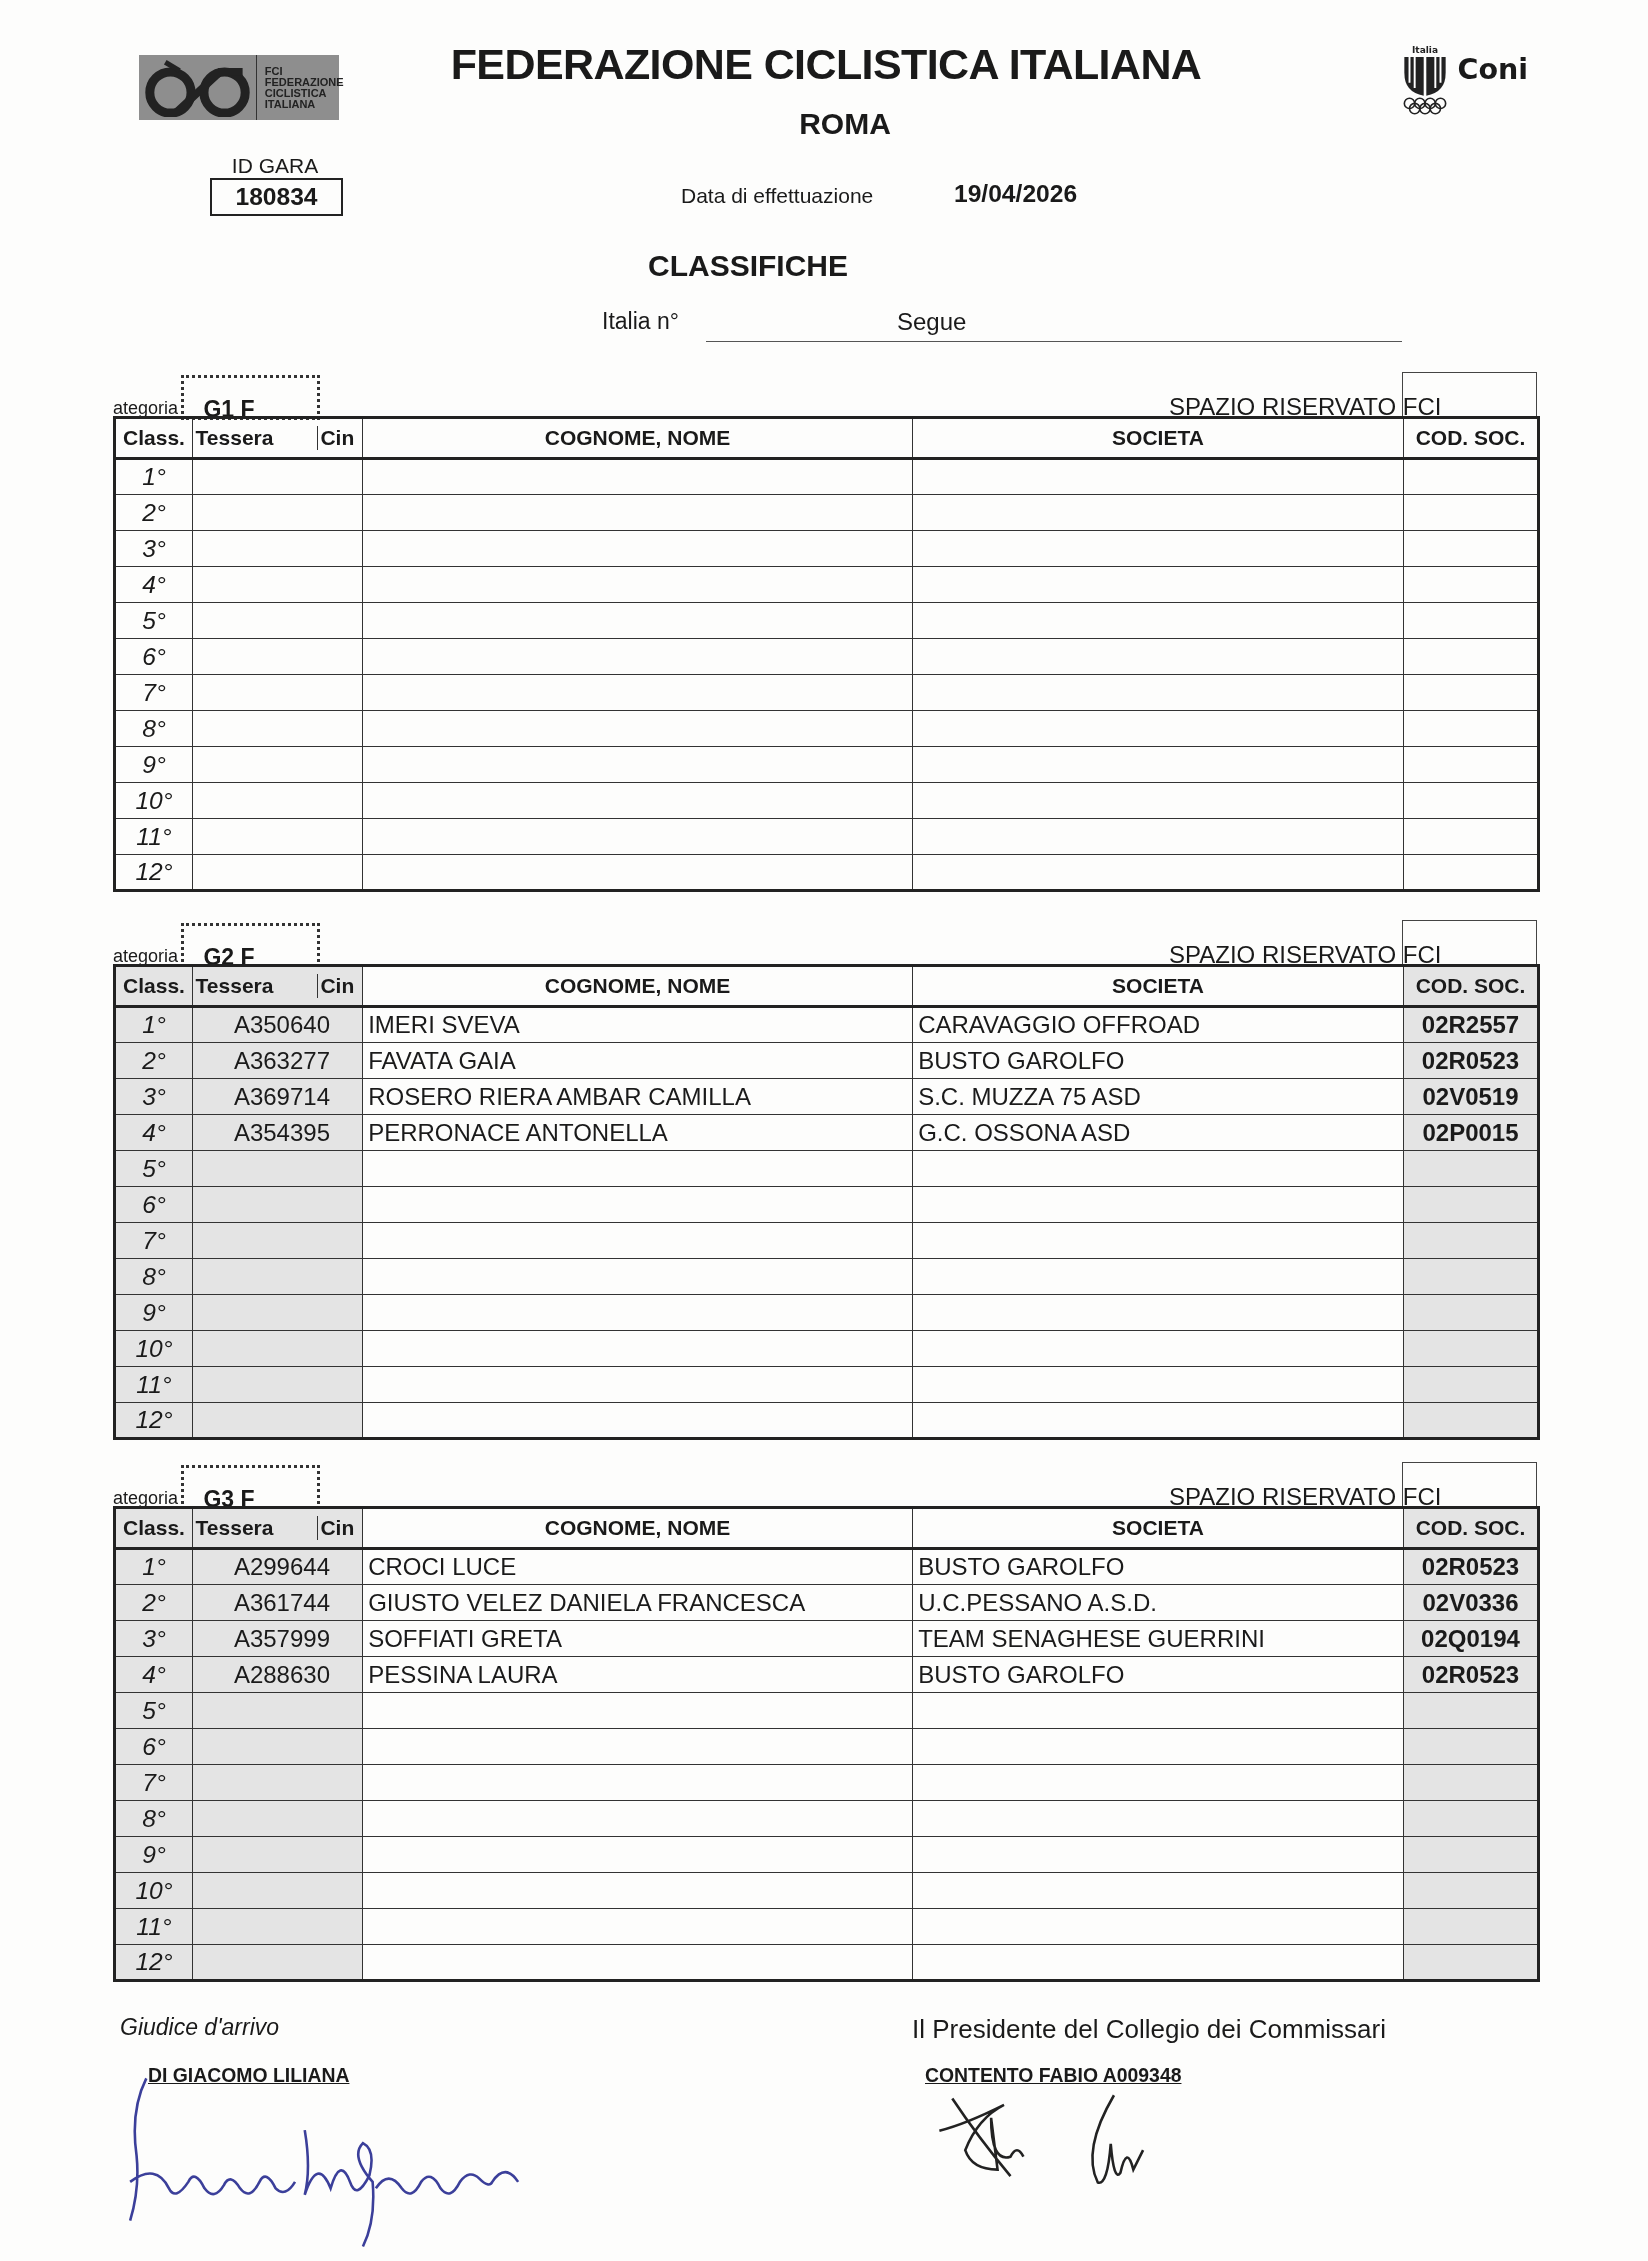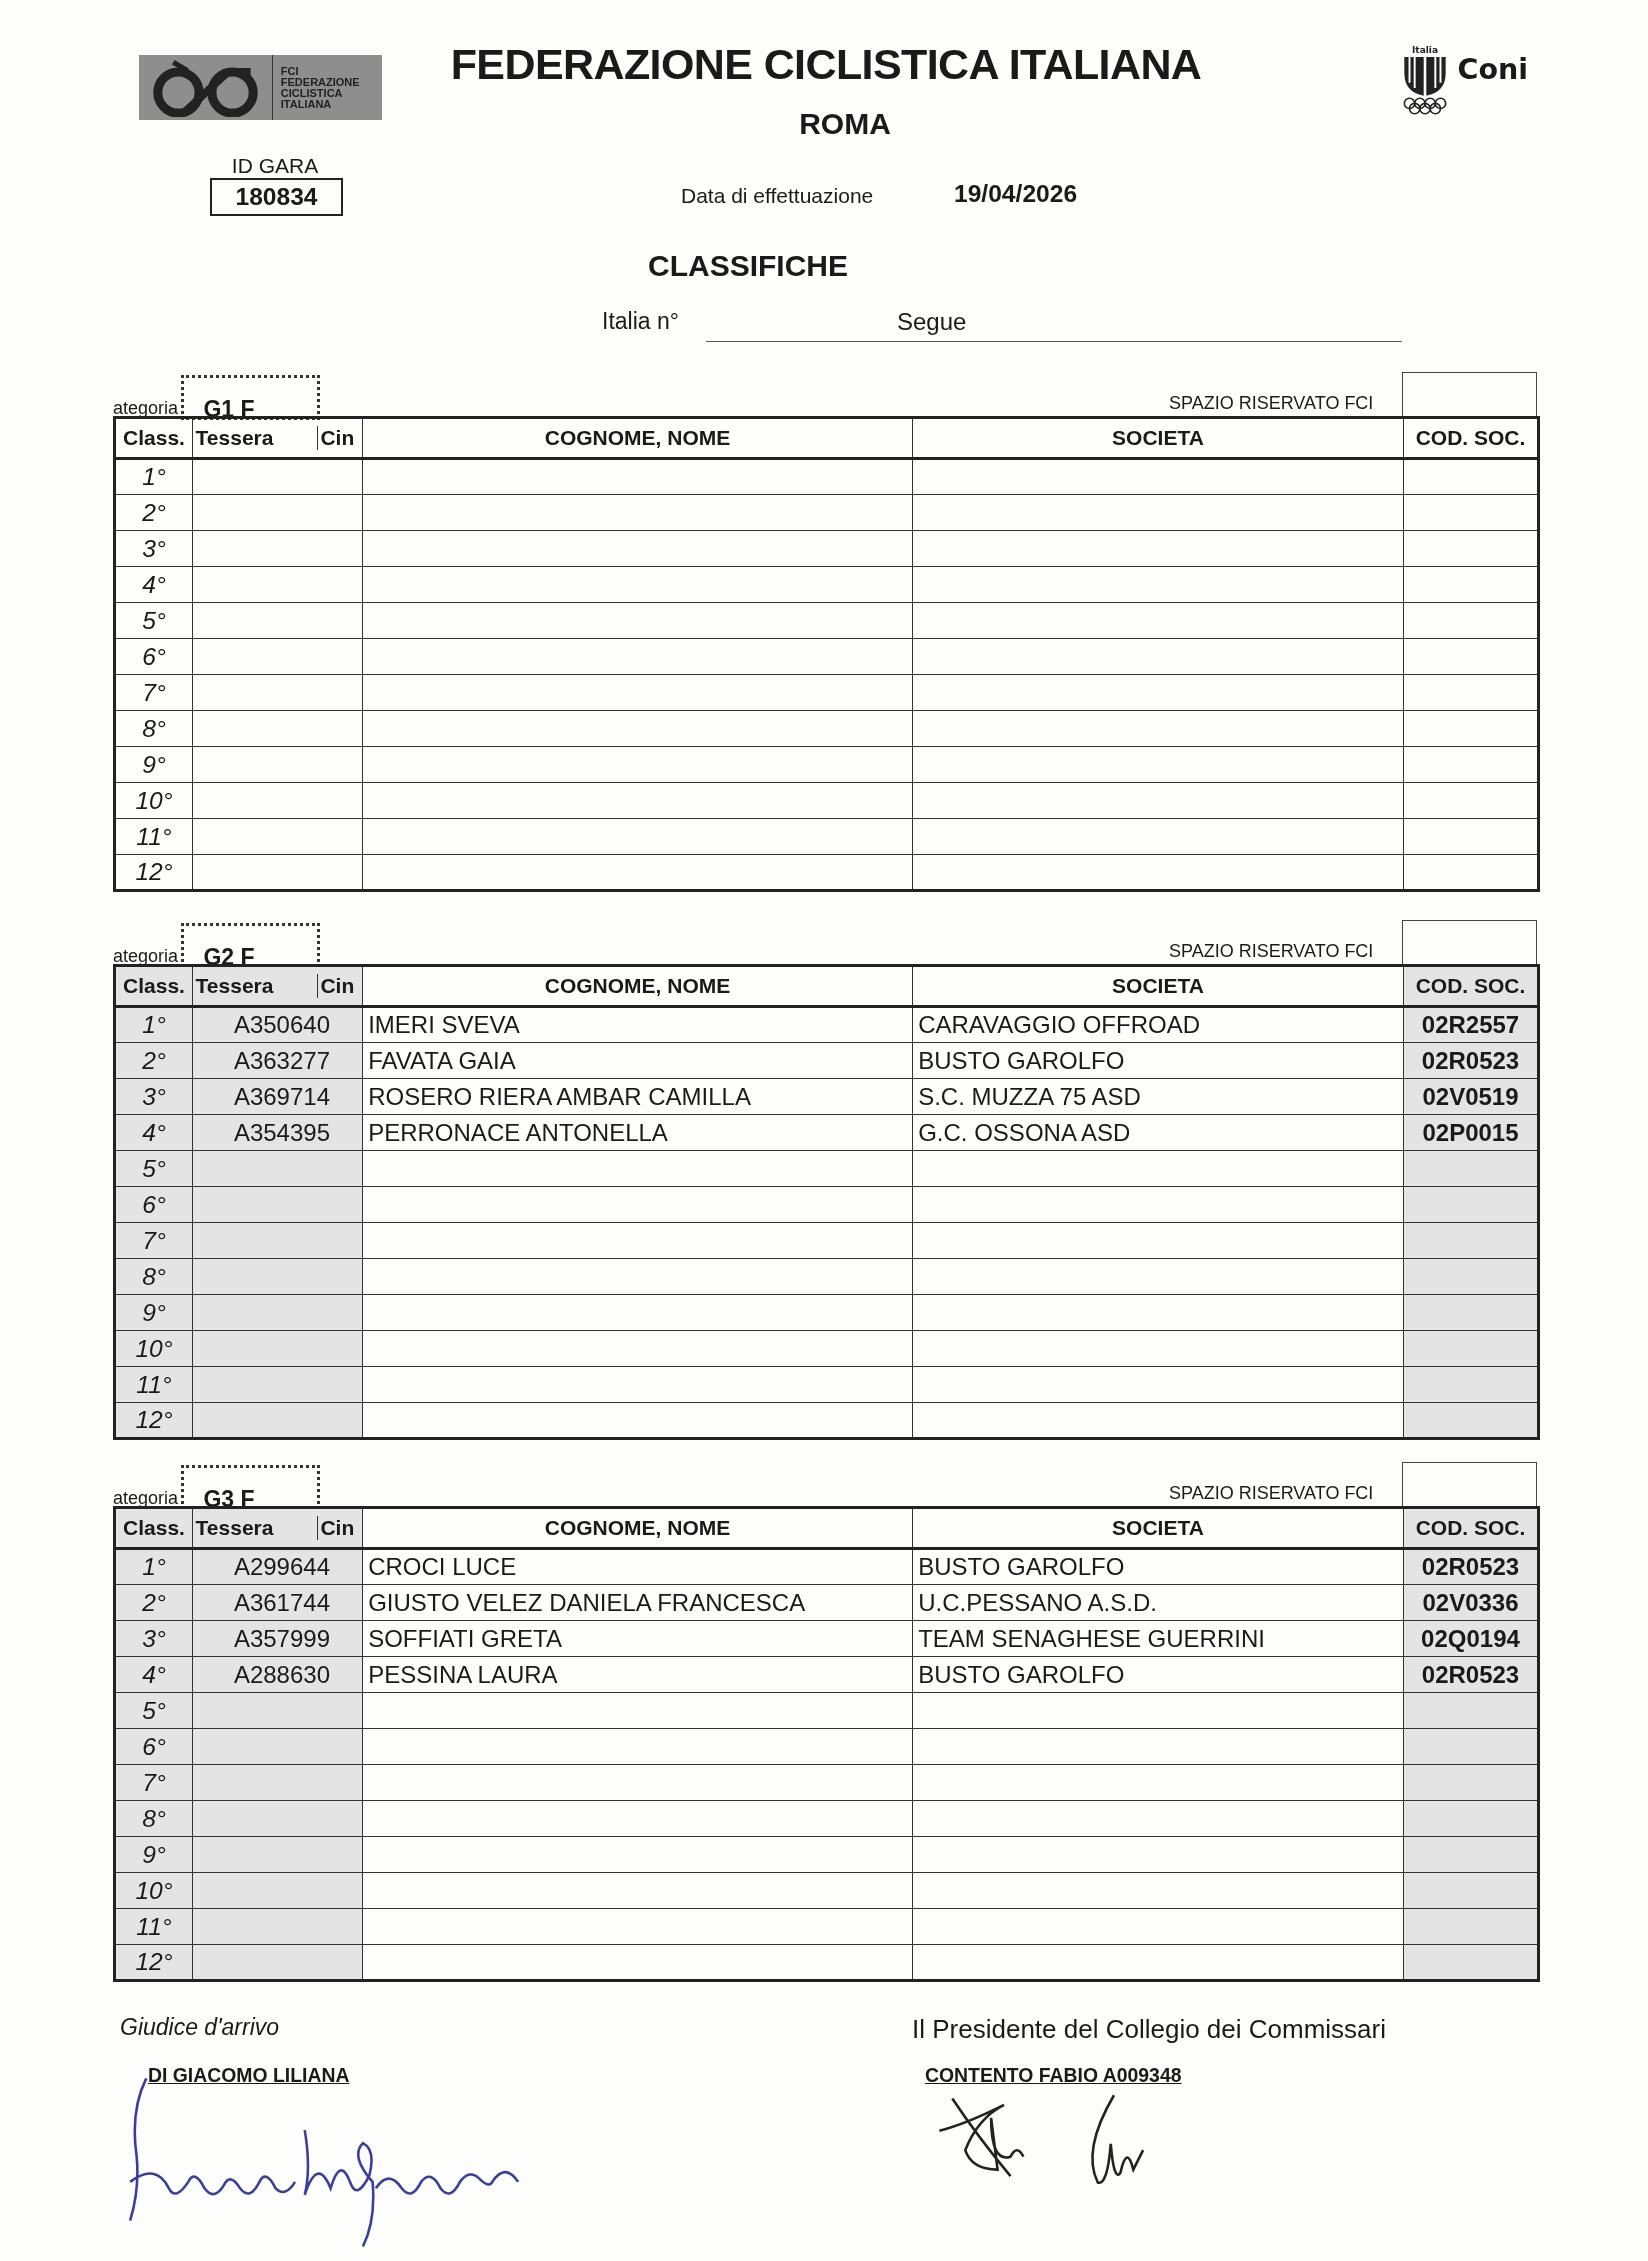--- a/index.html
+++ b/index.html
@@ -1,20 +1,20 @@
 <!DOCTYPE html>
 <html style="font-size:10.4px"><head>
 <meta charset="utf-8">
 <style>
   html,body{margin:0;padding:0;}
   body{width:1649px;height:2261px;background:#fdfdfc;position:relative;overflow:hidden;
        font-family:"Liberation Sans",sans-serif;color:#1a1a1a;}
   .abs{position:absolute;}
   
-  .fci-logo{left:139px;top:55px;width:243px;height:65px;background:#8e8e8e;display:flex;align-items:flex-end;}
+  .fci-logo{left:139px;top:55px;width:200px;height:65px;background:#8e8e8e;display:flex;align-items:flex-end;}
   .fci-logo .mark{width:133px;height:65px;display:flex;align-items:center;justify-content:center;}
   .fci-logo .txt{border-left:1.9px solid #333;height:65px;padding-left:7.8px;font-size:11px;line-height:11px;font-weight:bold;color:#222;display:flex;flex-direction:column;justify-content:center;}
   .fci-logo .txt span{display:block;}
   .title{left:389px;top:40px;width:874px;text-align:center;font-size:43px;font-weight:bold;letter-spacing:-0.6px;}
   .city{left:408px;top:107px;width:874px;text-align:center;font-size:30px;font-weight:bold;}
   .coni{left:1399px;top:44px;display:flex;align-items:flex-start;gap:6.5px;}
   .coni .word{font-size:28.5px;font-weight:bold;font-family:"DejaVu Sans",sans-serif;margin-top:9px;}
   .idgara-lbl{left:210px;top:154px;width:130px;font-size:21px;text-align:center;}
   .idgara-box{left:210px;top:178px;width:133px;height:38px;border:2.6px solid #222;box-sizing:border-box;font-size:24.6px;font-weight:bold;text-align:center;line-height:34px;}
   .date-lbl{left:681px;top:184px;font-size:21px;}
@@ -22,21 +22,21 @@
   .classifiche{left:648px;top:249px;width:356px;text-align:left;font-size:30px;font-weight:bold;}
   .foglio{left:602px;top:308px;font-size:23px;}
   .segue{left:897px;top:308px;font-size:24px;}
   .foglio-line{left:706px;top:341px;width:696px;border-top:1.9px solid #555;}
 
   
   .cat{position:absolute;left:113px;width:1423px;}
   .cat-lbl{position:absolute;left:0;font-size:18px;}
   .cat-box{position:absolute;left:68px;width:139px;height:45px;border:3.2px dotted #333;border-bottom:3.2px dotted #333;box-sizing:border-box;
            font-size:23px;font-weight:bold;padding-left:19.4px;line-height:62px;overflow:visible;}
-  .spazio{position:absolute;font-size:18px;}
+  .spazio{position:absolute;font-size:24px;}
   .spazio-box{position:absolute;width:135px;height:44px;border:1.9px solid #444;border-bottom:none;box-sizing:border-box;}
   table.grid{position:absolute;left:0;border-collapse:collapse;table-layout:fixed;width:1423px;border:3.2px solid #222;}
   table.grid td,table.grid th{border:1.3px solid #333;padding:0 5.2px;overflow:hidden;white-space:nowrap;box-sizing:border-box;}
   table.grid th{font-size:21px;font-weight:bold;border-bottom:3.2px solid #222;}
   table.grid td{font-size:24px;}
   table.grid col.c1{width:78px;}
   table.grid col.c2{width:170px;}
   table.grid col.c3{width:550px;}
   table.grid col.c4{width:491px;}
   table.grid col.c5{width:135px;}

